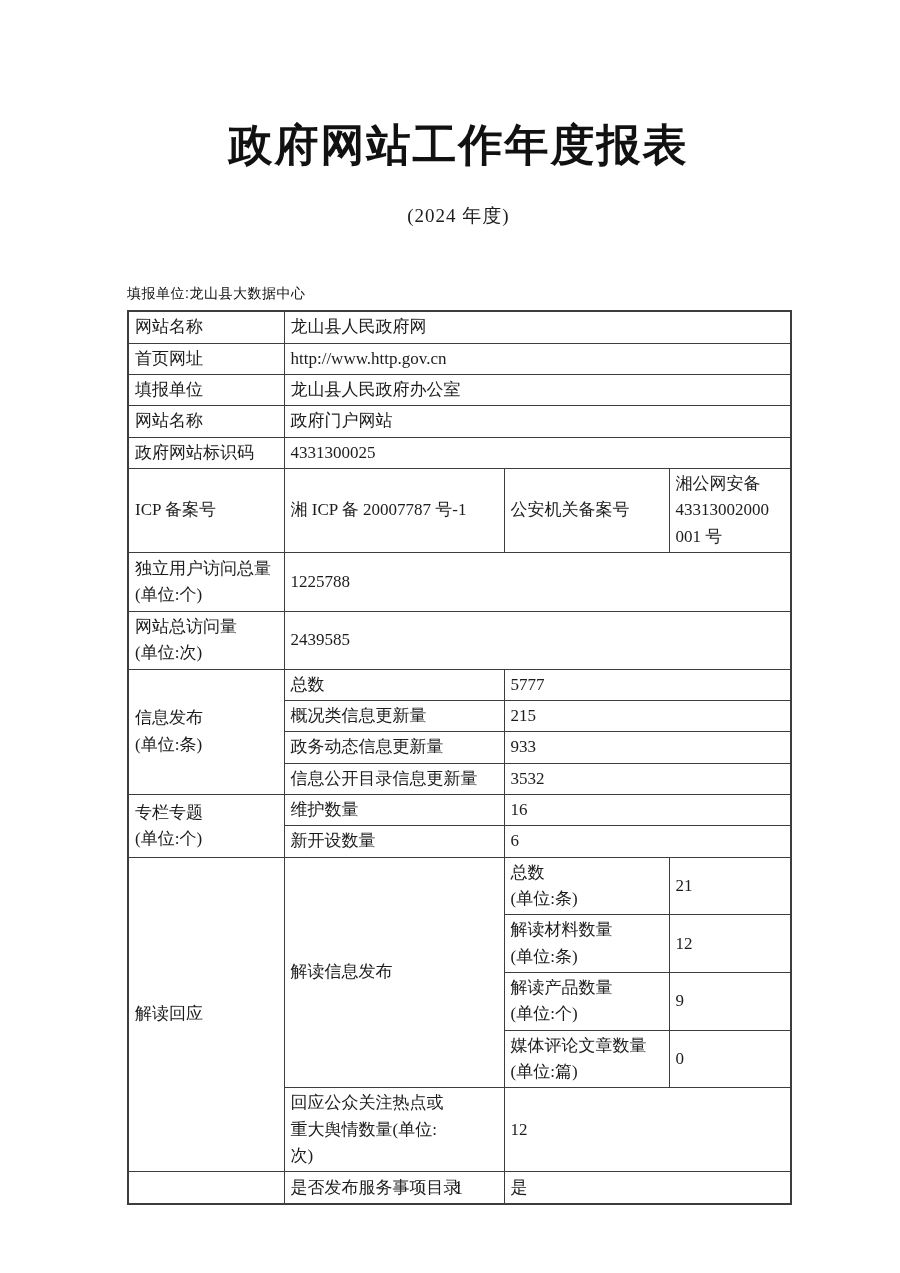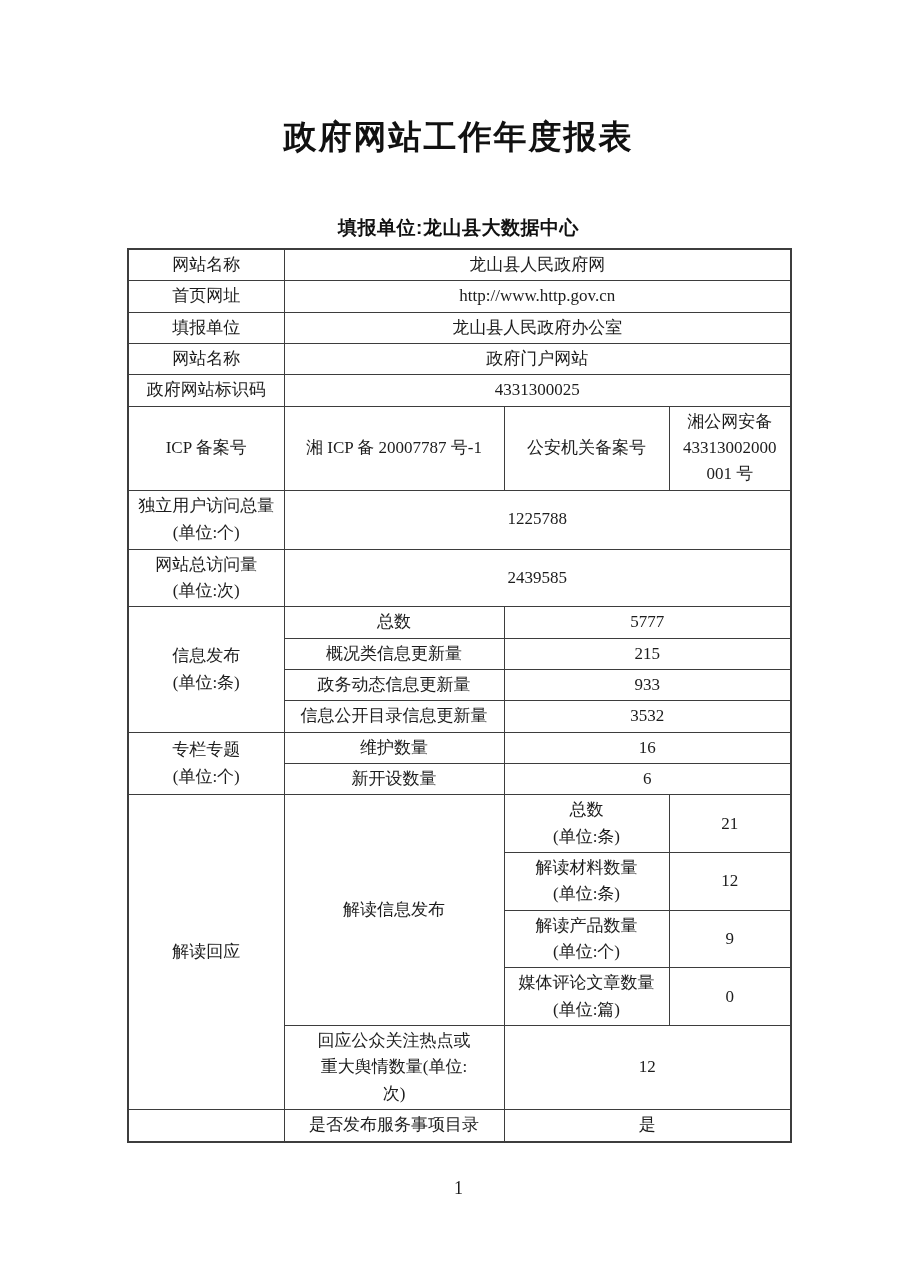--- a/index.html
+++ b/index.html
@@ -10,50 +10,48 @@
     font-family:"Liberation Serif","DejaVu Serif",serif;
     color:#1c1c1c;
     overflow:hidden;
   }
   .content{position:absolute;left:127px;top:0;width:663px;}
   .doc-title{
     margin:116px 0 0 0;
     text-align:center;
     font-family:"Liberation Sans","DejaVu Sans",sans-serif;
     font-weight:bold;
-    font-size:33px;
+    font-size:44px;
     letter-spacing:2px;
     line-height:1.3;
     color:#111111;
   }
   .doc-subtitle{
     margin-top:30px;
     text-align:center;
     font-size:19px;
     letter-spacing:1px;
   }
   .reporting-unit{
     margin-top:56px;
     font-family:"Liberation Sans","DejaVu Sans",sans-serif;
-    font-weight:bold;
-    font-size:19px;
+    font-weight:normal;
+    font-size:14px;
     letter-spacing:0.5px;
     color:#111111;
-    text-align:center;
   }
   table.report{
     margin-top:7px;
     width:663px;
     border-collapse:collapse;
     table-layout:fixed;
     border:2px solid #3d3d3d;
   }
   table.report td{
     border:1px solid #3d3d3d;
-    text-align:center;
     vertical-align:middle;
     font-size:17px;
     line-height:1.55;
     padding:2px 6px;
     overflow:hidden;
   }
   .pre{white-space:pre-line;}
   .ta-left{text-align:left;padding-left:8px;}
   tr.h31{height:31px;} tr.h82{height:82px;} tr.h59{height:59px;}
   tr.h56{height:56px;} tr.h30{height:30px;} tr.h52{height:52px;}
@@ -65,20 +63,21 @@
     font-size:18px;
   }
 </style>
 </head>
 <body>
 
 <div class="page">
   <div class="content">
 
     <div class="doc-title">政府网站工作年度报表</div>
+    <div class="doc-subtitle">(2024 年度)</div>
     <div class="reporting-unit">填报单位:龙山县大数据中心</div>
 
     <table class="report">
       <colgroup>
         <col style="width:156px">
           <col style="width:220px">
           <col style="width:165px">
           <col style="width:122px">
       </colgroup>
 

